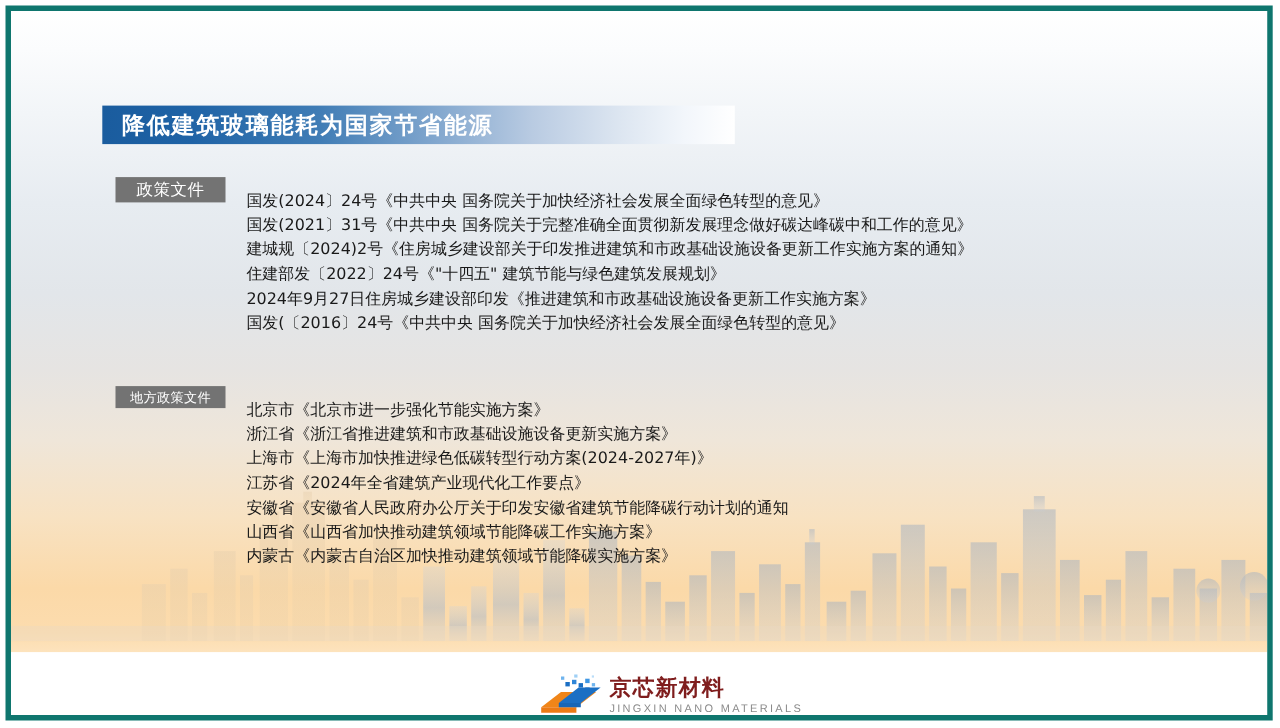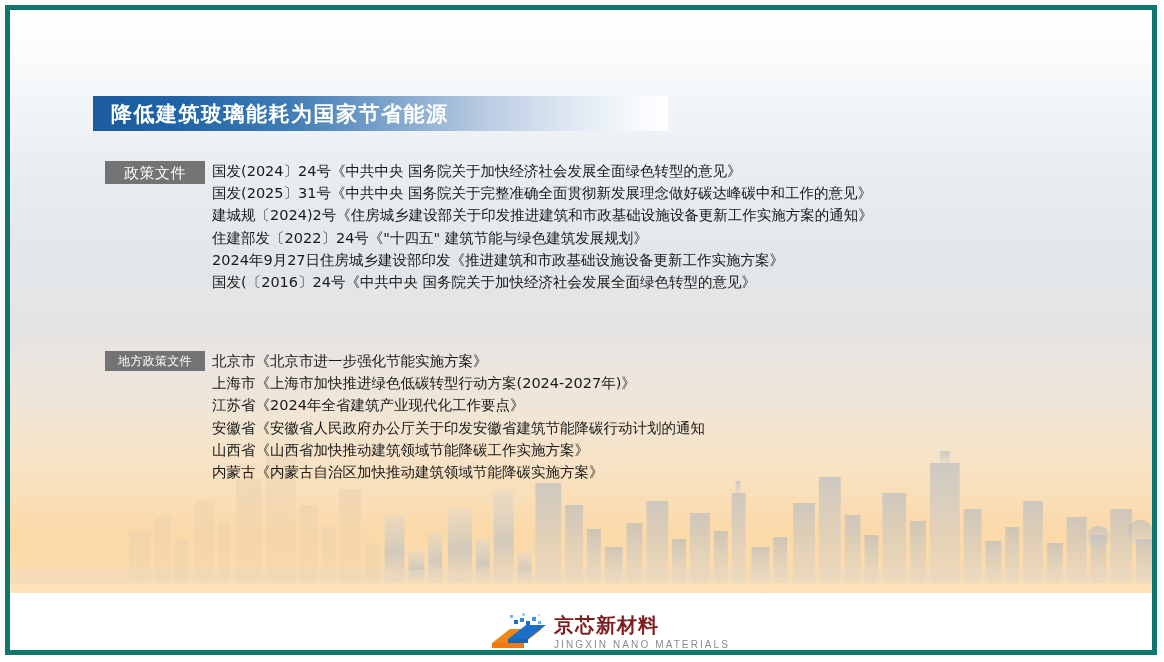--- a/index.html
+++ b/index.html
@@ -127,21 +127,21 @@
     height: 20px;
     line-height: 20px;
     font-size: 12px;
     letter-spacing: 0.3px;
   }
 
   .doc-list {
     position: absolute;
     left: 107px;
     top: 0;
-    margin: 0;
+    margin: 12px;
     padding: 0;
     list-style: none;
   }
   .doc-list li {
     font-size: 14.5px;
     line-height: 22.2px;
     color: #191919;
     white-space: nowrap;
     font-family: "DejaVu Sans", "Liberation Sans", sans-serif;
   }
@@ -272,32 +272,33 @@
   </div>
 
   <div id="title-banner">
     <span id="title-text">降低建筑玻璃能耗为国家节省能源</span>
   </div>
 
   <div class="section" id="section-national">
     <div class="badge" id="badge-national">政策文件</div>
     <ul class="doc-list">
       <li>国发(2024〕24号《中共中央 国务院关于加快经济社会发展全面绿色转型的意见》</li>
-      <li>国发(2025〕31号《中共中央 国务院关于完整准确全面贯彻新发展理念做好碳达峰碳中和工作的意见》</li>
+      <li>国发(2021〕31号《中共中央 国务院关于完整准确全面贯彻新发展理念做好碳达峰碳中和工作的意见》</li>
       <li>建城规〔2024)2号《住房城乡建设部关于印发推进建筑和市政基础设施设备更新工作实施方案的通知》</li>
       <li>住建部发〔2022〕24号《"十四五" 建筑节能与绿色建筑发展规划》</li>
       <li>2024年9月27日住房城乡建设部印发《推进建筑和市政基础设施设备更新工作实施方案》</li>
       <li>国发(〔2016〕24号《中共中央 国务院关于加快经济社会发展全面绿色转型的意见》</li>
     </ul>
   </div>
 
   <div class="section" id="section-local">
     <div class="badge" id="badge-local">地方政策文件</div>
     <ul class="doc-list">
       <li>北京市《北京市进一步强化节能实施方案》</li>
+      <li>浙江省《浙江省推进建筑和市政基础设施设备更新实施方案》</li>
       <li>上海市《上海市加快推进绿色低碳转型行动方案(2024-2027年)》</li>
       <li>江苏省《2024年全省建筑产业现代化工作要点》</li>
       <li>安徽省《安徽省人民政府办公厅关于印发安徽省建筑节能降碳行动计划的通知</li>
       <li>山西省《山西省加快推动建筑领域节能降碳工作实施方案》</li>
       <li>内蒙古《内蒙古自治区加快推动建筑领域节能降碳实施方案》</li>
     </ul>
   </div>
 
   <div id="logo">
     <div id="logo-mark">

